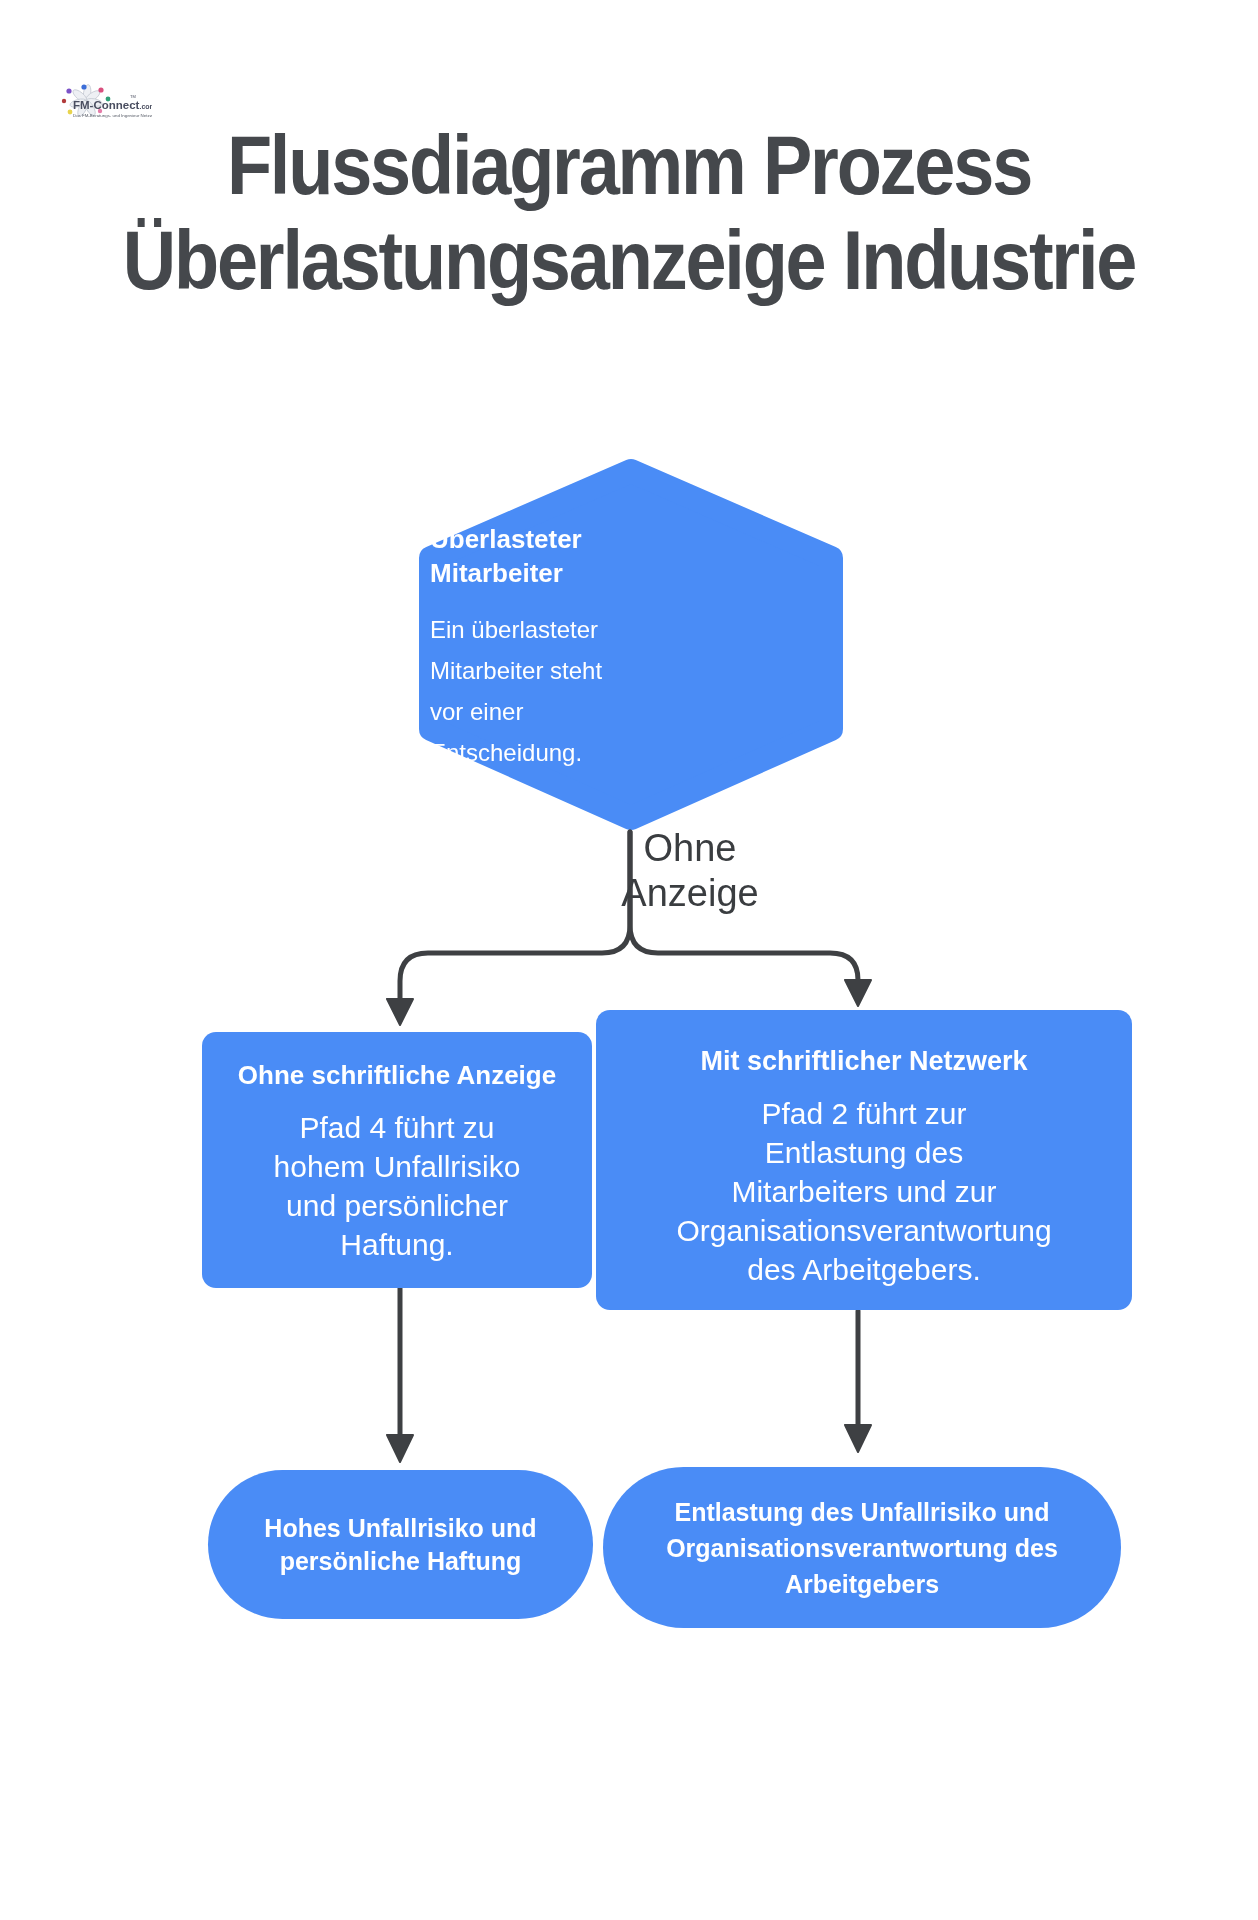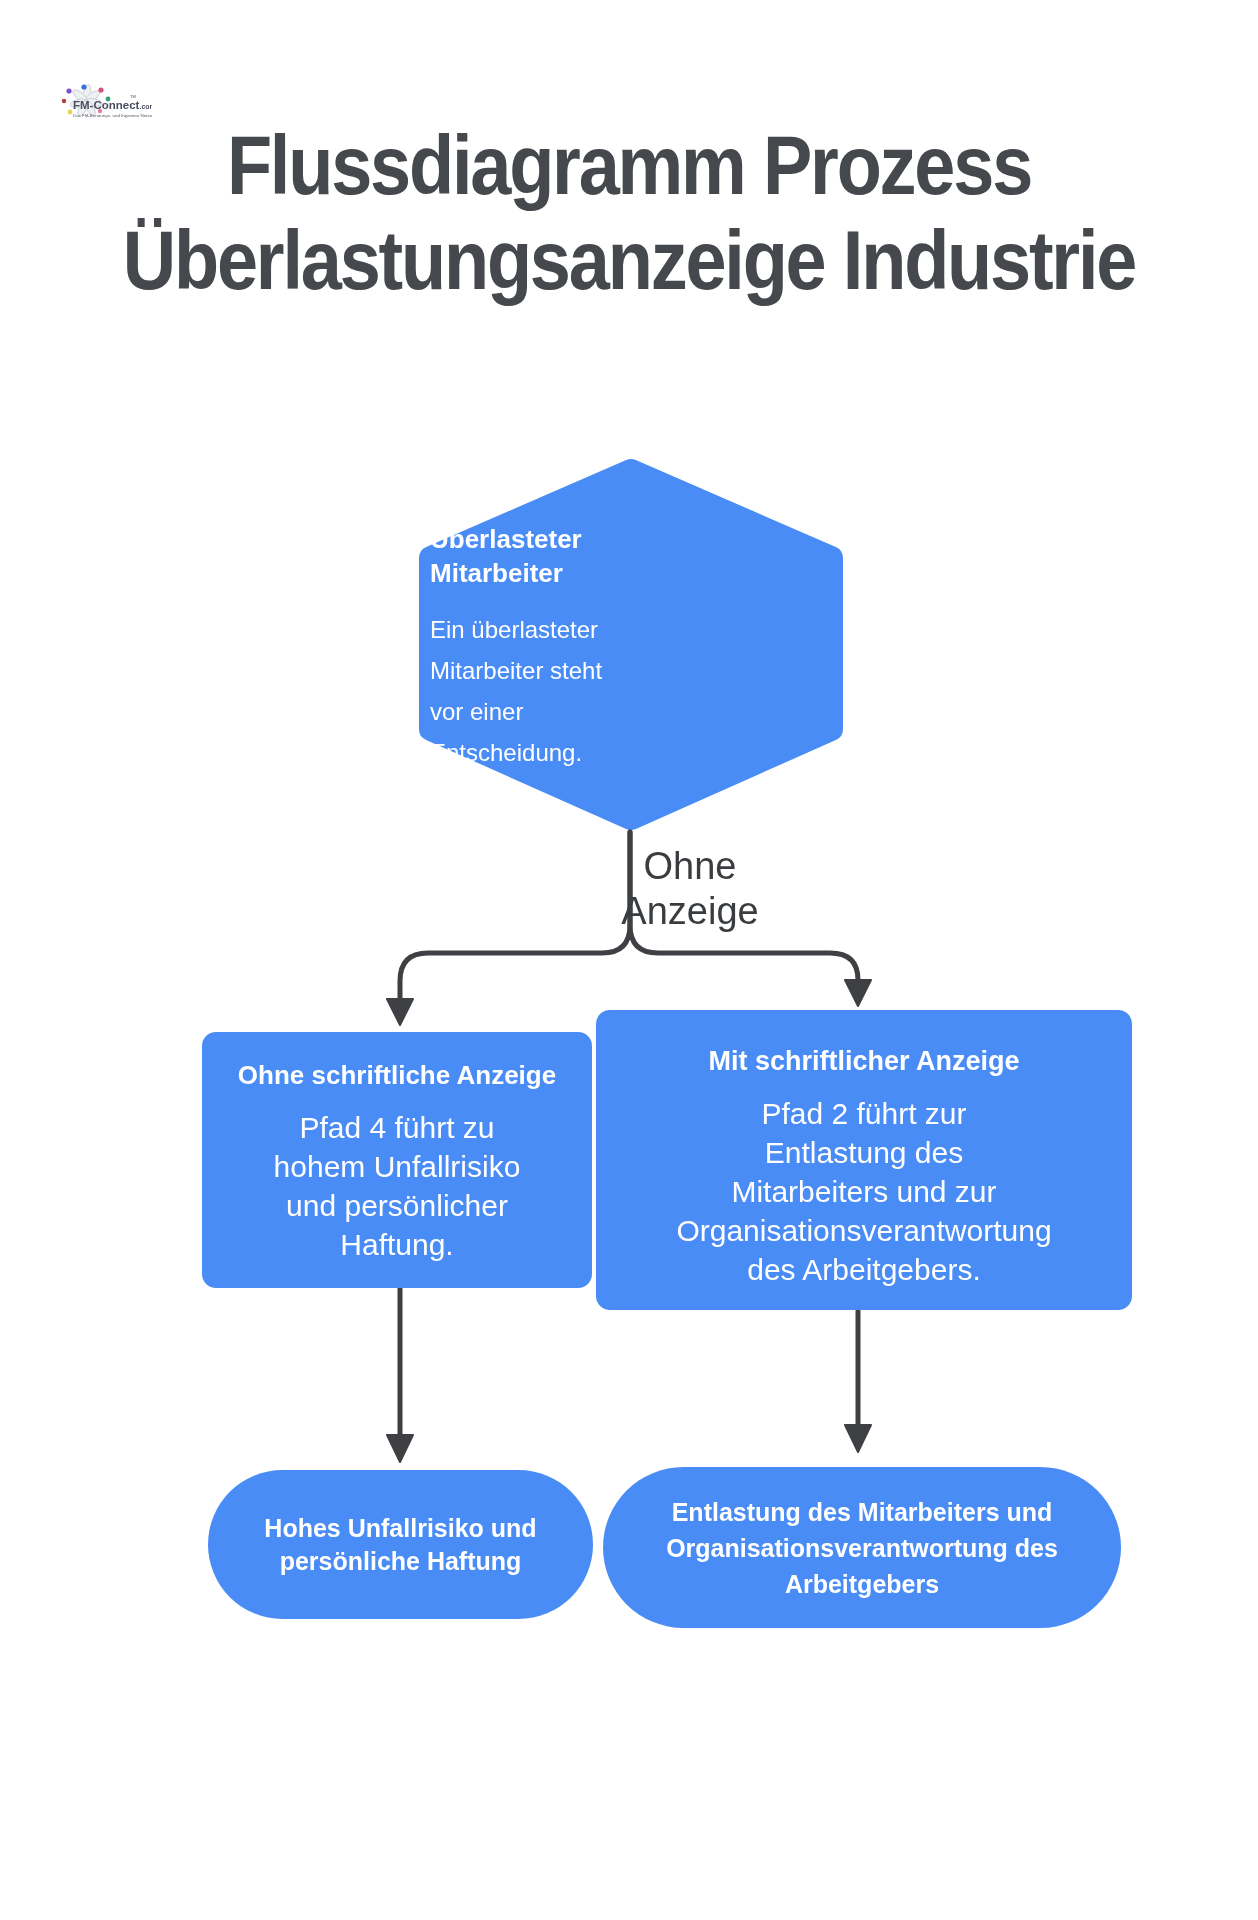--- a/index.html
+++ b/index.html
@@ -23,21 +23,21 @@
     letter-spacing:-2.5px;color:var(--title-color);
     transform:scaleX(0.88);transform-origin:50% 0;white-space:nowrap;
   }
   .page-title span{display:block;}
   .overlay{position:absolute;left:0;top:0;width:1258px;height:1920px;}
   .hex-text{position:absolute;left:430px;width:403px;text-align:left;color:var(--text-on-blue);}
   .hex-title{top:522px;font-weight:bold;font-size:26px;line-height:34px;white-space:pre-line;}
   .hex-body{top:609px;font-size:24px;line-height:41px;white-space:pre-line;}
   .edge-label{
     position:absolute;left:590px;top:826px;width:200px;text-align:center;
-    font-size:38px;line-height:45px;color:var(--label-color);white-space:pre-line;margin-top:18px;
+    font-size:38px;line-height:45px;color:var(--label-color);white-space:pre-line;
   }
   .node-box{
     position:absolute;background:var(--accent-blue);border-radius:14px;
     color:var(--text-on-blue);text-align:center;box-sizing:border-box;
   }
   .box-path1{left:202px;top:1032px;width:390px;height:256px;padding-top:26px;}
   .box-path2{left:596px;top:1010px;width:536px;height:300px;padding-top:34px;}
   .node-box .box-title{font-weight:bold;font-size:26px;line-height:34px;}
   .box-path2 .box-title{font-size:27px;}
   .node-box .box-body{font-size:30px;line-height:39px;white-space:pre-line;}
@@ -116,27 +116,27 @@
 
   <div class="node-box box-path1">
     <div class="box-title">Ohne schriftliche Anzeige</div>
     <div class="box-body">Pfad 4 führt zu
 hohem Unfallrisiko
 und persönlicher
 Haftung.</div>
   </div>
 
   <div class="node-box box-path2">
-    <div class="box-title">Mit schriftlicher Anzeige</div>
+    <div class="box-title">Mit schriftlicher Netzwerk</div>
     <div class="box-body">Pfad 2 führt zur
 Entlastung des
 Mitarbeiters und zur
 Organisationsverantwortung
 des Arbeitgebers.</div>
   </div>
 
   <div class="pill pill-outcome1">Hohes Unfallrisiko und
 persönliche Haftung</div>
-  <div class="pill pill-outcome2">Entlastung des Mitarbeiters und
+  <div class="pill pill-outcome2">Entlastung des Unfallrisiko und
 Organisationsverantwortung des
 Arbeitgebers</div>
 
 </div>
 
 </body></html>

